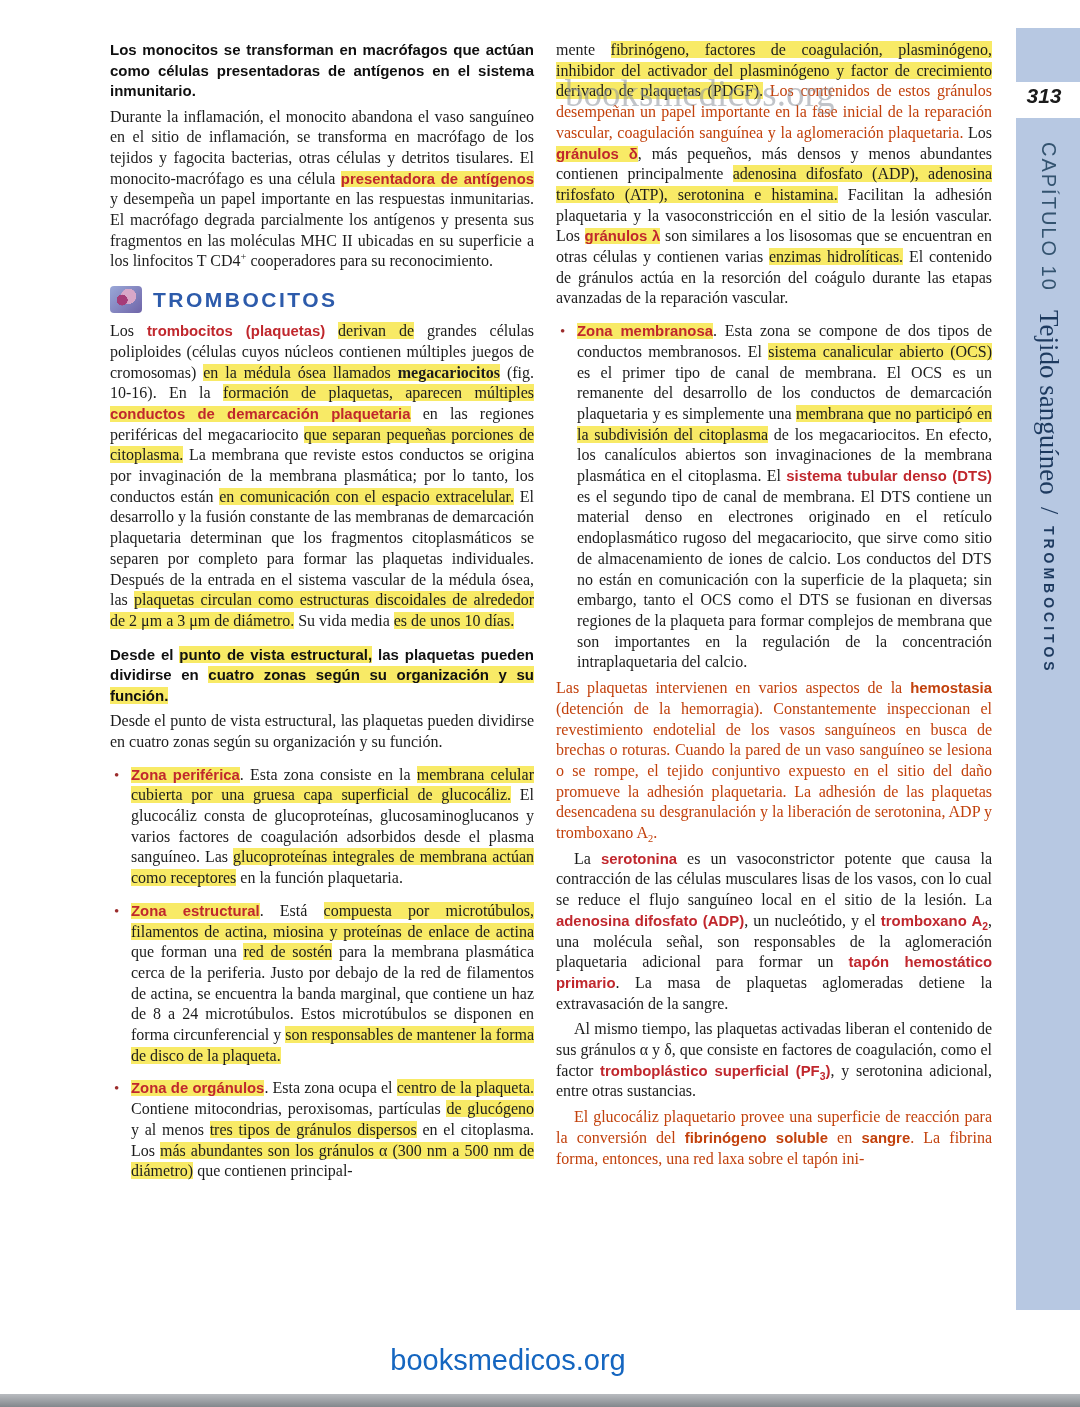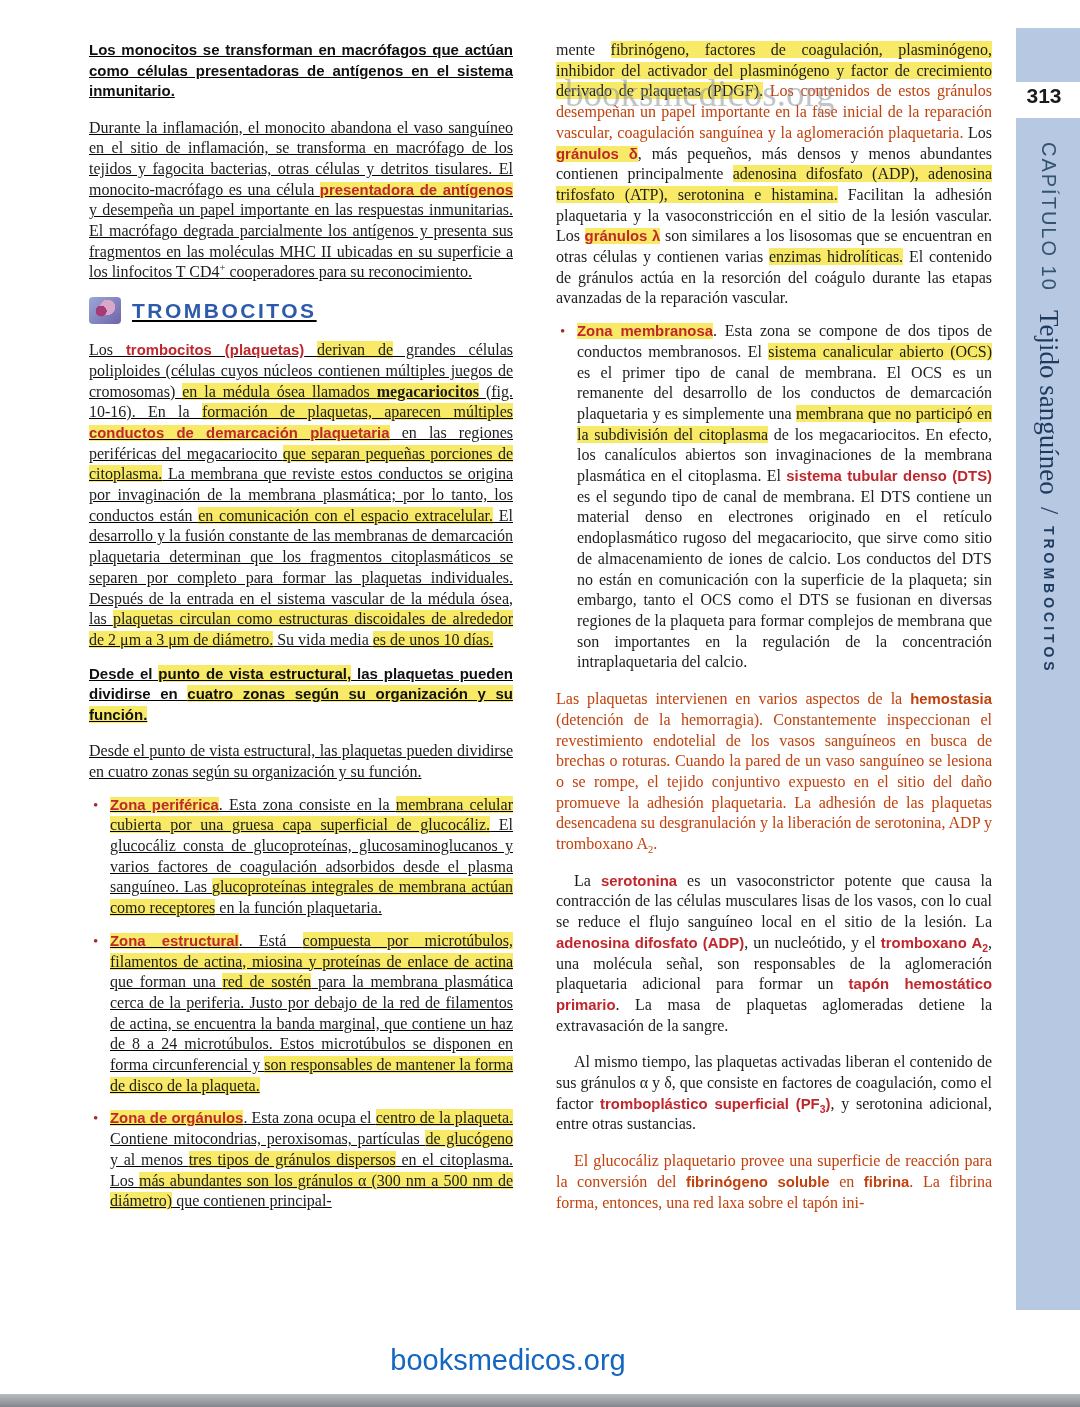--- a/index.html
+++ b/index.html
@@ -1,24 +1,24 @@
 <!DOCTYPE html>
 <html lang="es"><head>
 <meta charset="utf-8">
 <style>
   html,body{margin:0;padding:0;background:#d9d9d9;}
   .page{position:relative;width:1080px;height:1407px;background:#ffffff;overflow:hidden;
         font-family:"Liberation Serif",serif;}
   
   .col{position:absolute;top:40px;}
-  .col-left{left:89px;width:424px;text-decoration:underline;}
+  .col-left{left:110px;width:424px;}
   .col-right{left:556px;width:436px;}
   p{margin:0;}
   .body{font-family:"Liberation Serif",serif;font-size:16px;line-height:20.7px;color:#1c1c1c;
-        text-align:justify;margin-top:16px;}
+        text-align:justify;margin-top:5px;}
   .indent{text-indent:18px;}
   .lead{font-family:"Liberation Sans",sans-serif;font-weight:700;font-size:15px;line-height:20.5px;
         color:#101010;text-align:justify;margin:13px 0 5px 0;}
   .col > :first-child{margin-top:0;}
   
   .hl{background:#f8ea66;}
   .b{font-weight:700;}
   .rb{color:#c0272d;font-weight:700;font-family:"Liberation Sans",sans-serif;font-size:0.93em;}
   .bb{font-weight:700;font-family:"Liberation Sans",sans-serif;font-size:0.93em;}
   .bl{color:#c2410c;}
@@ -34,21 +34,21 @@
   .sec-title{font-family:"Liberation Sans",sans-serif;font-weight:700;font-size:21px;
     letter-spacing:2.5px;color:#2d5bab;}
   
   ul.bullets{margin:6px 0 0 0;padding:0;list-style:none;}
   ul.bullets li{position:relative;padding-left:21px;margin-top:12px;
     font-family:"Liberation Serif",serif;font-size:16px;line-height:20.7px;color:#1c1c1c;text-align:justify;}
   ul.bullets li::before{content:"\2022";position:absolute;left:4px;top:0;color:#9b2c2c;font-size:15px;}
   
   .tab-top{position:absolute;right:0;top:28px;width:64px;height:54px;background:#b7c8e2;}
   .pagenum{position:absolute;right:8px;top:84px;width:56px;text-align:center;
-    font-family:"Liberation Sans",sans-serif;font-weight:700;font-size:21px;color:#1b1b1b;}
+    font-family:"Liberation Sans",sans-serif;font-weight:700;font-size:21px;color:#1b1b1b;font-style:italic;}
   .tab{position:absolute;right:0;top:118px;width:64px;height:1192px;background:#b7c8e2;
        display:flex;justify-content:center;}
   .tab-text{writing-mode:vertical-rl;text-orientation:mixed;padding-top:24px;white-space:nowrap;}
   .tab-chapter{font-family:"Liberation Sans",sans-serif;font-size:20px;letter-spacing:2px;color:#33536f;
     margin-inline-end:18px;}
   .tab-title{font-family:"Liberation Serif",serif;font-size:27px;color:#1d3a5f;margin-inline-end:12px;}
   .tab-sep{font-family:"Liberation Serif",serif;font-size:26px;color:#1d3a5f;margin-inline-end:12px;}
   .tab-section{font-family:"Liberation Sans",sans-serif;font-weight:700;font-size:14px;
     letter-spacing:4px;color:#1d3a5f;}
   
@@ -83,21 +83,21 @@
       </ul>
     </div>
   <div class="col col-right" id="col-right">
       <p class="body"><span>mente </span><span class="hl">fibrinógeno, factores de coagulación, plasminógeno, inhibidor del activador del plasminógeno y factor de crecimiento derivado de plaquetas (PDGF).</span><span> </span><span class="bl">Los contenidos de estos gránulos desempeñan un papel importante en la fase inicial de la reparación vascular, coagulación sanguínea y la aglomeración plaquetaria.</span><span> Los </span><span class="rb hl">gránulos δ</span><span>, más pequeños, más densos y menos abundantes contienen principalmente </span><span class="hl">adenosina difosfato (ADP), adenosina trifosfato (ATP), serotonina e histamina.</span><span> Facilitan la adhesión plaquetaria y la vasoconstricción en el sitio de la lesión vascular. Los </span><span class="rb hl">gránulos λ</span><span> son similares a los lisosomas que se encuentran en otras células y contienen varias </span><span class="hl">enzimas hidrolíticas.</span><span> El contenido de gránulos actúa en la resorción del coágulo durante las etapas avanzadas de la reparación vascular.</span></p>
       <ul class="bullets">
         <li><span class="rb hl">Zona membranosa</span><span>. Esta zona se compone de dos tipos de conductos membranosos. El </span><span class="hl">sistema canalicular abierto (OCS)</span><span> es el primer tipo de canal de membrana. El OCS es un remanente del desarrollo de los conductos de demarcación plaquetaria y es simplemente una </span><span class="hl">membrana que no participó en la subdivisión del citoplasma</span><span> de los megacariocitos. En efecto, los canalículos abiertos son invaginaciones de la membrana plasmática en el citoplasma. El </span><span class="rb">sistema tubular denso (DTS)</span><span> es el segundo tipo de canal de membrana. El DTS contiene un material denso en electrones originado en el retículo endoplasmático rugoso del megacariocito, que sirve como sitio de almacenamiento de iones de calcio. Los conductos del DTS no están en comunicación con la superficie de la plaqueta; sin embargo, tanto el OCS como el DTS se fusionan en diversas regiones de la plaqueta para formar complejos de membrana que son importantes en la regulación de la concentración intraplaquetaria del calcio.</span></li>
       </ul>
       <p class="body"><span class="bl">Las plaquetas intervienen en varios aspectos de la </span><span class="bl bb">hemostasia</span><span class="bl"> (detención de la hemorragia). Constantemente inspeccionan el revestimiento endotelial de los vasos sanguíneos en busca de brechas o roturas. Cuando la pared de un vaso sanguíneo se lesiona o se rompe, el tejido conjuntivo expuesto en el sitio del daño promueve la adhesión plaquetaria. La adhesión de las plaquetas desencadena su desgranulación y la liberación de serotonina, ADP y tromboxano A</span><span class="bl sub">2</span><span class="bl">.</span></p>
       <p class="body indent"><span>La </span><span class="rb">serotonina</span><span> es un vasoconstrictor potente que causa la contracción de las células musculares lisas de los vasos, con lo cual se reduce el flujo sanguíneo local en el sitio de la lesión. La </span><span class="rb">adenosina difosfato (ADP)</span><span>, un nucleótido, y el </span><span class="rb">tromboxano A</span><span class="rb sub">2</span><span>, una molécula señal, son responsables de la aglomeración plaquetaria adicional para formar un </span><span class="rb">tapón hemostático primario</span><span>. La masa de plaquetas aglomeradas detiene la extravasación de la sangre.</span></p>
       <p class="body indent"><span>Al mismo tiempo, las plaquetas activadas liberan el contenido de sus gránulos α y δ, que consiste en factores de coagulación, como el factor </span><span class="rb">tromboplástico superficial (PF</span><span class="rb sub">3</span><span class="rb">)</span><span>, y serotonina adicional, entre otras sustancias.</span></p>
-      <p class="body indent"><span class="bl">El glucocáliz plaquetario provee una superficie de reacción para la conversión del </span><span class="bl bb">fibrinógeno soluble</span><span class="bl"> en </span><span class="bl bb">fibrina</span><span class="bl">. La fibrina forma, entonces, una red laxa sobre el tapón ini-</span></p>
+      <p class="body indent"><span class="bl">El glucocáliz plaquetario provee una superficie de reacción para la conversión del </span><span class="bl bb">fibrinógeno soluble</span><span class="bl"> en </span><span class="bl bb">sangre</span><span class="bl">. La fibrina forma, entonces, una red laxa sobre el tapón ini-</span></p>
     </div>
 
   <div class="tab-top"></div>
   <div class="pagenum">313</div>
 
   <div class="tab">
     <div class="tab-text">
       <span class="tab-chapter">CAPÍTULO 10</span><span class="tab-title">Tejido sanguíneo</span><span class="tab-sep">/</span><span class="tab-section">TROMBOCITOS</span>
     </div>
   </div>

